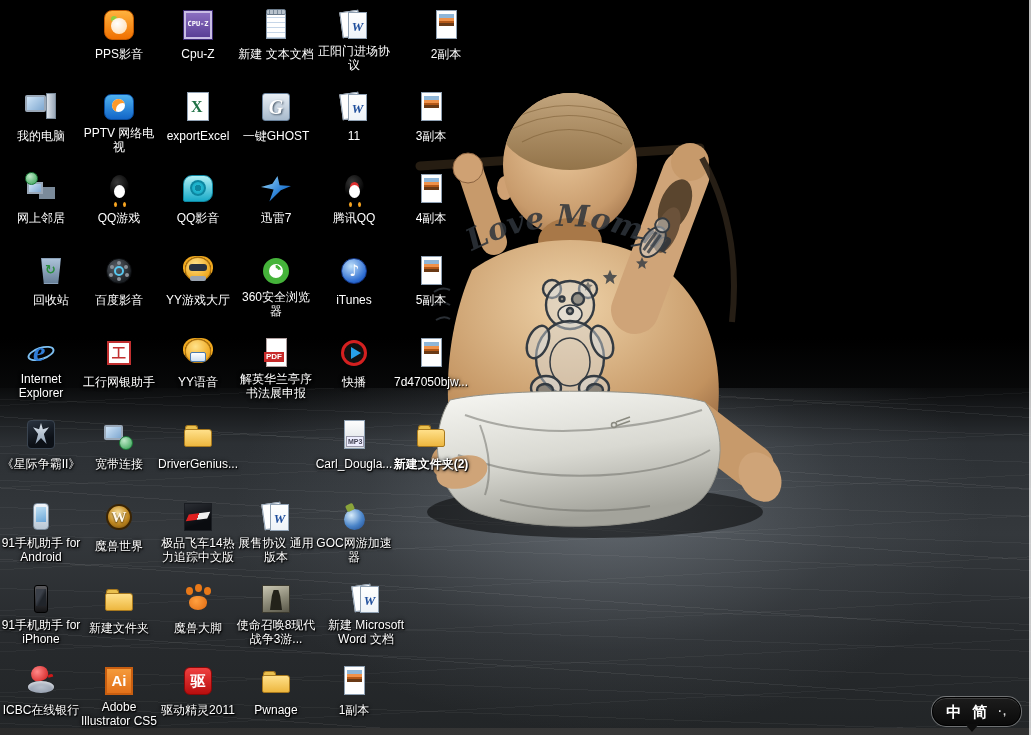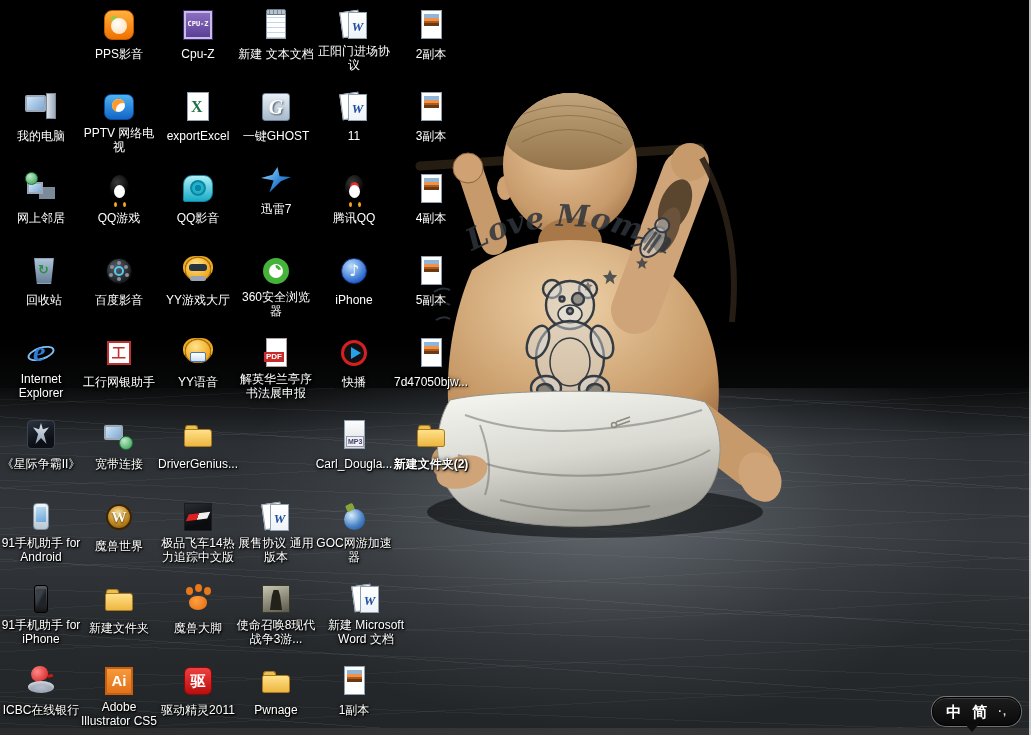--- a/index.html
+++ b/index.html
@@ -261,38 +261,38 @@
   <circle cx="30" cy="396" r="3.5" fill="#cfa478"></circle>
     <circle cx="33" cy="405" r="3.5" fill="#cfa478"></circle>
     <circle cx="38" cy="413" r="3.5" fill="#cfa478"></circle>
 </svg>
 
 <div id="icons">
     <div class="di" style="left: 79px; top: 8px;"><div class="ic ic-pps"></div><div class="lbl">PPS影音</div></div>
     <div class="di" style="left: 158px; top: 8px;"><div class="ic ic-cpuz"></div><div class="lbl">Cpu-Z</div></div>
     <div class="di" style="left: 236px; top: 8px;"><div class="ic ic-notepad"></div><div class="lbl">新建 文本文档</div></div>
     <div class="di" style="left: 314px; top: 8px;"><div class="ic ic-word"></div><div class="lbl">正阳门进场协议</div></div>
-    <div class="di" style="left: 391px; top: 8px;"><div class="ic ic-image"></div><div class="lbl">2副本</div></div>
+    <div class="di" style="left: 406px; top: 8px;"><div class="ic ic-image"></div><div class="lbl">2副本</div></div>
     <div class="di" style="left: 1px; top: 90px;"><div class="ic ic-computer"></div><div class="lbl">我的电脑</div></div>
     <div class="di" style="left: 79px; top: 90px;"><div class="ic ic-pptv"></div><div class="lbl">PPTV 网络电视</div></div>
     <div class="di" style="left: 158px; top: 90px;"><div class="ic ic-excel"></div><div class="lbl">exportExcel</div></div>
     <div class="di" style="left: 236px; top: 90px;"><div class="ic ic-ghost"></div><div class="lbl">一键GHOST</div></div>
     <div class="di" style="left: 314px; top: 90px;"><div class="ic ic-word"></div><div class="lbl">11</div></div>
     <div class="di" style="left: 391px; top: 90px;"><div class="ic ic-image"></div><div class="lbl">3副本</div></div>
     <div class="di" style="left: 1px; top: 172px;"><div class="ic ic-network"></div><div class="lbl">网上邻居</div></div>
     <div class="di" style="left: 79px; top: 172px;"><div class="ic ic-qqgame"></div><div class="lbl">QQ游戏</div></div>
     <div class="di" style="left: 158px; top: 172px;"><div class="ic ic-qqplayer"></div><div class="lbl">QQ影音</div></div>
-    <div class="di" style="left: 236px; top: 163px;"><div class="ic ic-thunder"></div><div class="lbl">迅雷7</div></div>
+    <div class="di" style="left: 236px; top: 172px;"><div class="ic ic-thunder"></div><div class="lbl">迅雷7</div></div>
     <div class="di" style="left: 314px; top: 172px;"><div class="ic ic-qq"></div><div class="lbl">腾讯QQ</div></div>
     <div class="di" style="left: 391px; top: 172px;"><div class="ic ic-image"></div><div class="lbl">4副本</div></div>
-    <div class="di" style="left: 4px; top: 254px;"><div class="ic ic-recycle"></div><div class="lbl">回收站</div></div>
+    <div class="di" style="left: 11px; top: 254px;"><div class="ic ic-recycle"></div><div class="lbl">回收站</div></div>
     <div class="di" style="left: 79px; top: 254px;"><div class="ic ic-baidu"></div><div class="lbl">百度影音</div></div>
     <div class="di" style="left: 158px; top: 254px;"><div class="ic ic-yygame"></div><div class="lbl">YY游戏大厅</div></div>
     <div class="di" style="left: 236px; top: 254px;"><div class="ic ic-br360"></div><div class="lbl">360安全浏览器</div></div>
-    <div class="di" style="left: 314px; top: 254px;"><div class="ic ic-itunes"></div><div class="lbl">iPhone</div></div>
+    <div class="di" style="left: 314px; top: 254px;"><div class="ic ic-itunes"></div><div class="lbl">iTunes</div></div>
     <div class="di" style="left: 391px; top: 254px;"><div class="ic ic-image"></div><div class="lbl">5副本</div></div>
     <div class="di" style="left: 1px; top: 336px;"><div class="ic ic-ie"></div><div class="lbl">Internet Explorer</div></div>
     <div class="di" style="left: 79px; top: 336px;"><div class="ic ic-icbc"></div><div class="lbl">工行网银助手</div></div>
     <div class="di" style="left: 158px; top: 336px;"><div class="ic ic-yyvoice"></div><div class="lbl">YY语音</div></div>
     <div class="di" style="left: 236px; top: 336px;"><div class="ic ic-pdf"></div><div class="lbl">解英华兰亭序书法展申报</div></div>
     <div class="di" style="left: 314px; top: 336px; text-decoration: underline;"><div class="ic ic-qvod"></div><div class="lbl">快播</div></div>
     <div class="di" style="left: 391px; top: 336px;"><div class="ic ic-image"></div><div class="lbl">7d47050bjw...</div></div>
     <div class="di" style="left: 79px; top: 418px;"><div class="ic ic-broadband"></div><div class="lbl">宽带连接</div></div>
     <div class="di" style="left: 1px; top: 418px;"><div class="ic ic-sc2"></div><div class="lbl">《星际争霸II》</div></div>
     <div class="di" style="left: 158px; top: 418px;"><div class="ic ic-folder"></div><div class="lbl">DriverGenius...</div></div>

